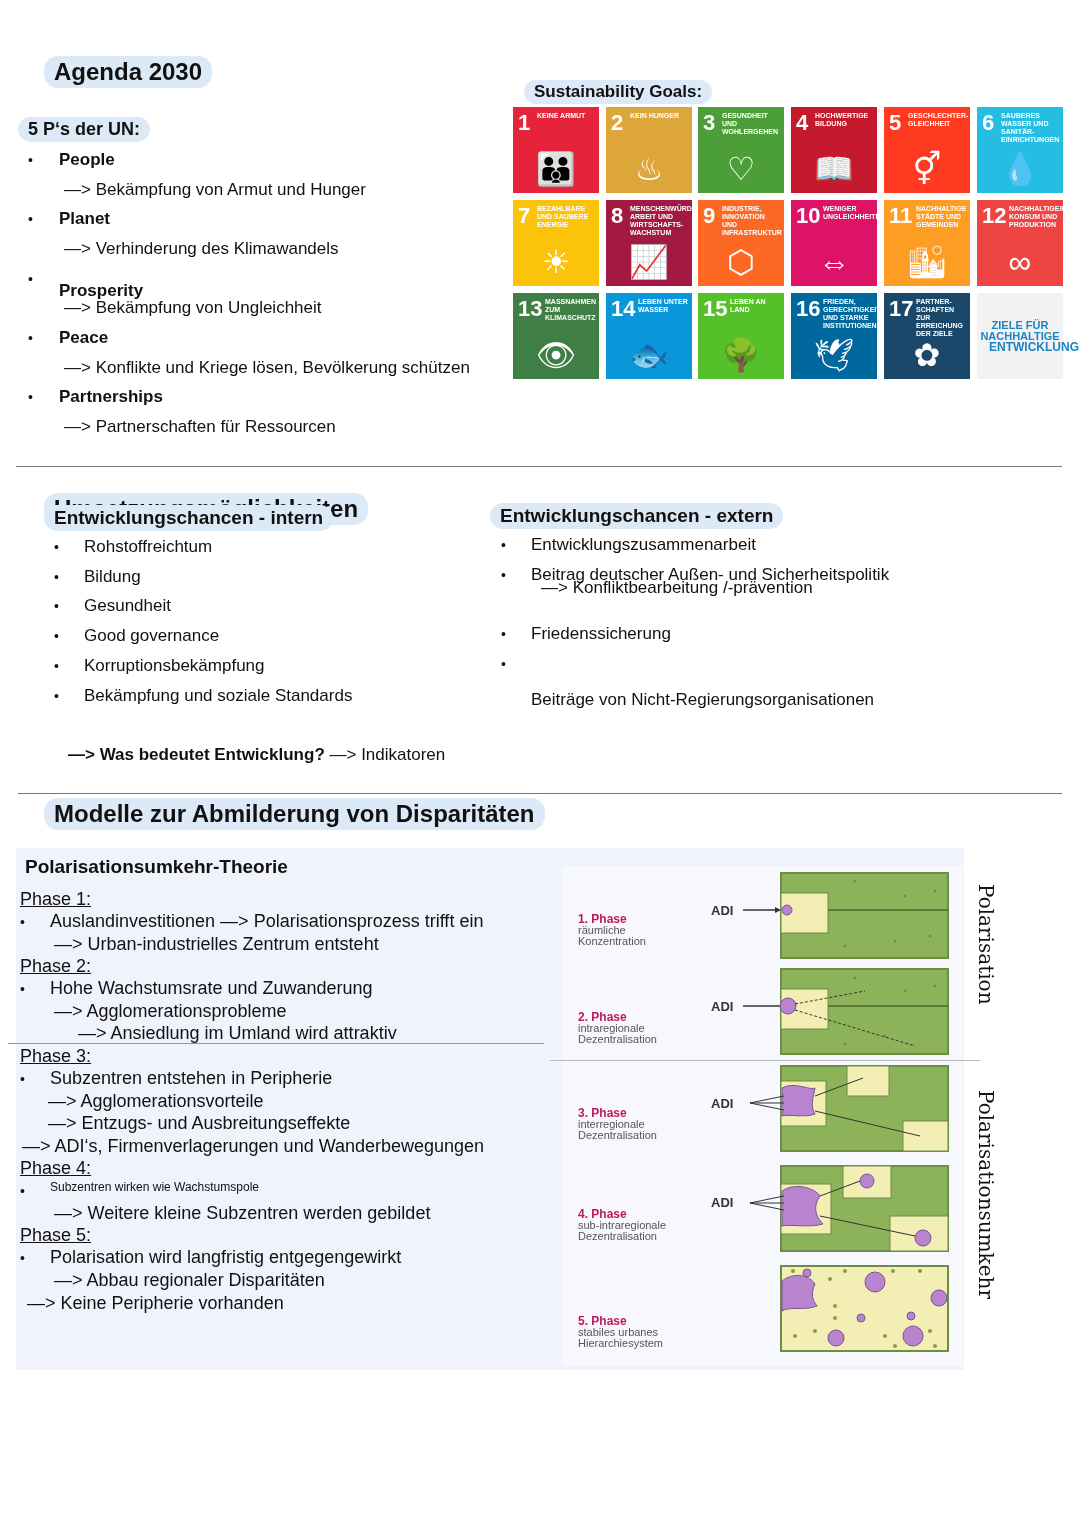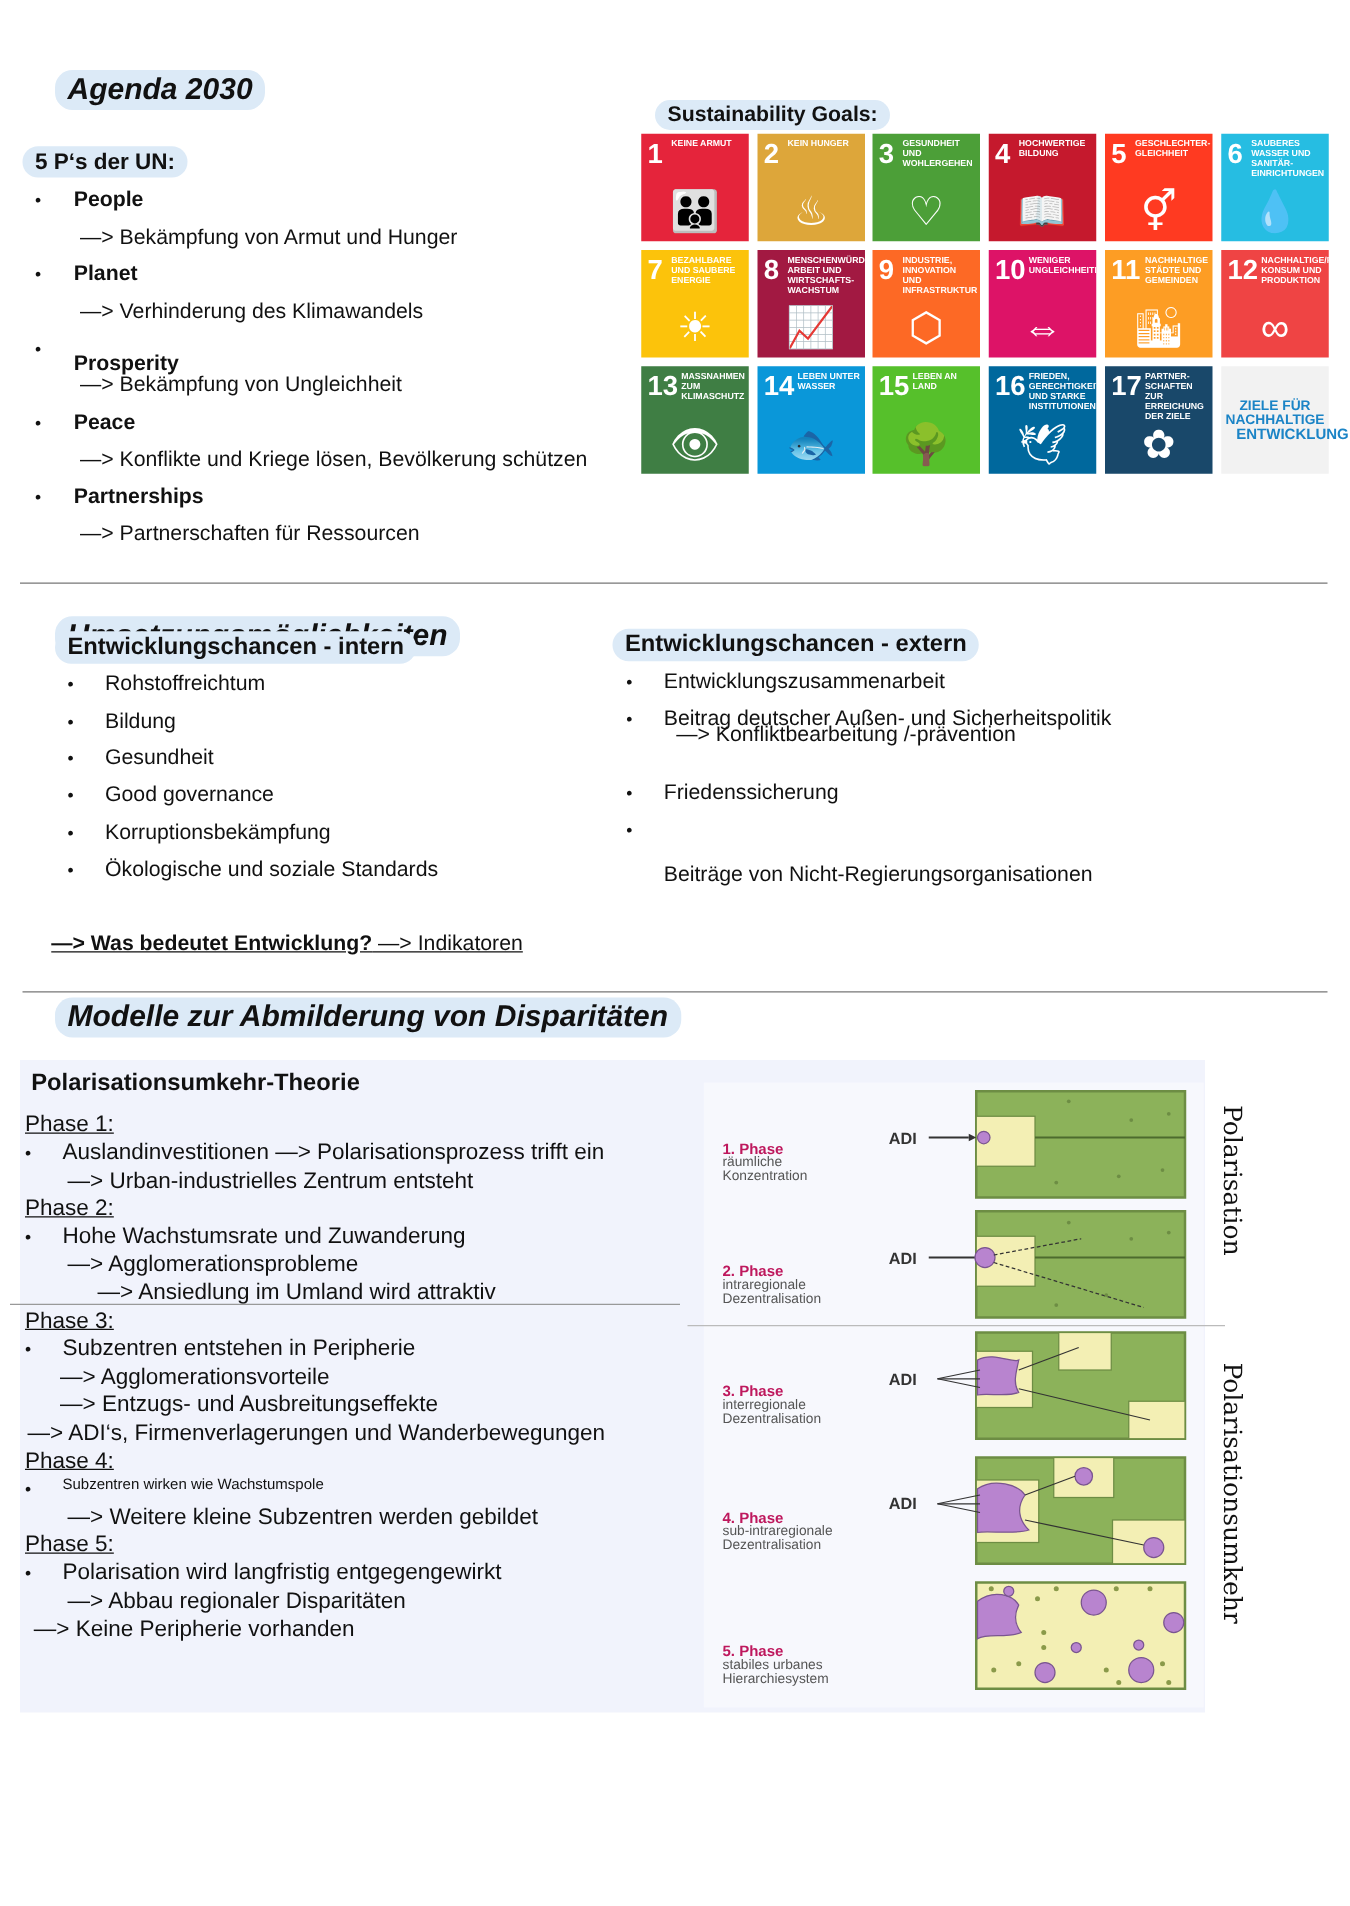--- a/index.html
+++ b/index.html
@@ -1,19 +1,19 @@
 <!DOCTYPE html>
 <html><head>
 <meta charset="utf-8">
 <style>
   html,body{margin:0;padding:0;background:#ffffff;}
   body{width:1080px;height:1525px;position:relative;overflow:hidden;font-family:"Liberation Sans",sans-serif;color:#111;}
   .abs{position:absolute;}
   .hl{background:#dceaf7;border-radius:14px;padding:2px 10px;}
-  .h1{font-weight:bold;font-size:24px;font-style:italic;}
+  .h1{font-weight:bold;font-size:24px;}
   .t{font-size:17px;white-space:nowrap;}
   .b{font-weight:bold;}
   .bullet{position:absolute;font-size:14px;}
   .rule{position:absolute;height:1px;background:#777;}
   
   .sdg{position:absolute;width:86px;height:86px;color:#fff;overflow:hidden;}
   .sdg .num{position:absolute;left:5px;top:3px;font-size:22px;font-weight:bold;font-family:"Liberation Sans",sans-serif;}
   .sdg .lbl{position:absolute;left:24px;top:5px;width:60px;font-size:7px;font-weight:bold;line-height:8px;text-transform:uppercase;}
   .sdg.two .lbl{left:32px;width:52px;}
   .sdg .ic{position:absolute;left:0;right:0;bottom:6px;text-align:center;font-size:32px;line-height:36px;}
@@ -164,37 +164,37 @@
     <div class="abs t" style="left:84px;top:537px;">Rohstoffreichtum</div>
   <span class="bullet" style="left:54px;top:569px;">•</span>
     <div class="abs t" style="left:84px;top:567px;">Bildung</div>
   <span class="bullet" style="left:54px;top:598px;">•</span>
     <div class="abs t" style="left:84px;top:596px;">Gesundheit</div>
   <span class="bullet" style="left:54px;top:628px;">•</span>
     <div class="abs t" style="left:84px;top:626px;">Good governance</div>
   <span class="bullet" style="left:54px;top:658px;">•</span>
     <div class="abs t" style="left:84px;top:656px;">Korruptionsbekämpfung</div>
   <span class="bullet" style="left:54px;top:688px;">•</span>
-    <div class="abs t" style="left:84px;top:686px;">Ökologische und soziale Standards</div>
+    <div class="abs t" style="left:84px;top:686px;">Bekämpfung und soziale Standards</div>
 </div>
 
 <div class="abs hl b" style="left:490px;top:503px;font-size:19px;">Entwicklungschancen - extern</div>
 <div>
   <span class="bullet" style="left:501px;top:537px;">•</span>
     <div class="abs t" style="left:531px;top:535px;">Entwicklungszusammenarbeit</div>
   <span class="bullet" style="left:501px;top:567px;">•</span>
     <div class="abs t" style="left:531px;top:565px;">Beitrag deutscher Außen- und Sicherheitspolitik</div>
   <div class="abs t" style="left:531px;top:578px;margin-left:10px;">—&gt; Konfliktbearbeitung /-prävention</div>
   <span class="bullet" style="left:501px;top:626px;">•</span>
     <div class="abs t" style="left:531px;top:624px;">Friedenssicherung</div>
   <span class="bullet" style="left:501px;top:656px;">•</span>
     <div class="abs t" style="left:531px;top:654px;margin-top:36px;">Beiträge von Nicht-Regierungsorganisationen</div>
 </div>
 
-<div class="abs t" style="left:41px;top:745px;text-decoration:underline;">
+<div class="abs t" style="left:68px;top:745px;">
   <span class="b">—&gt; Was bedeutet Entwicklung?</span><span> —&gt; Indikatoren</span>
 </div>
 
 <div class="rule" style="left:18px;top:793px;width:1044px;"></div>
 
 <div class="abs h1 hl" style="left:44px;top:798px;">Modelle zur Abmilderung von Disparitäten</div>
 
 <div class="panel"></div>
 
 <div class="abs b" style="left:25px;top:856px;font-size:19px;">Polarisationsumkehr-Theorie</div>

